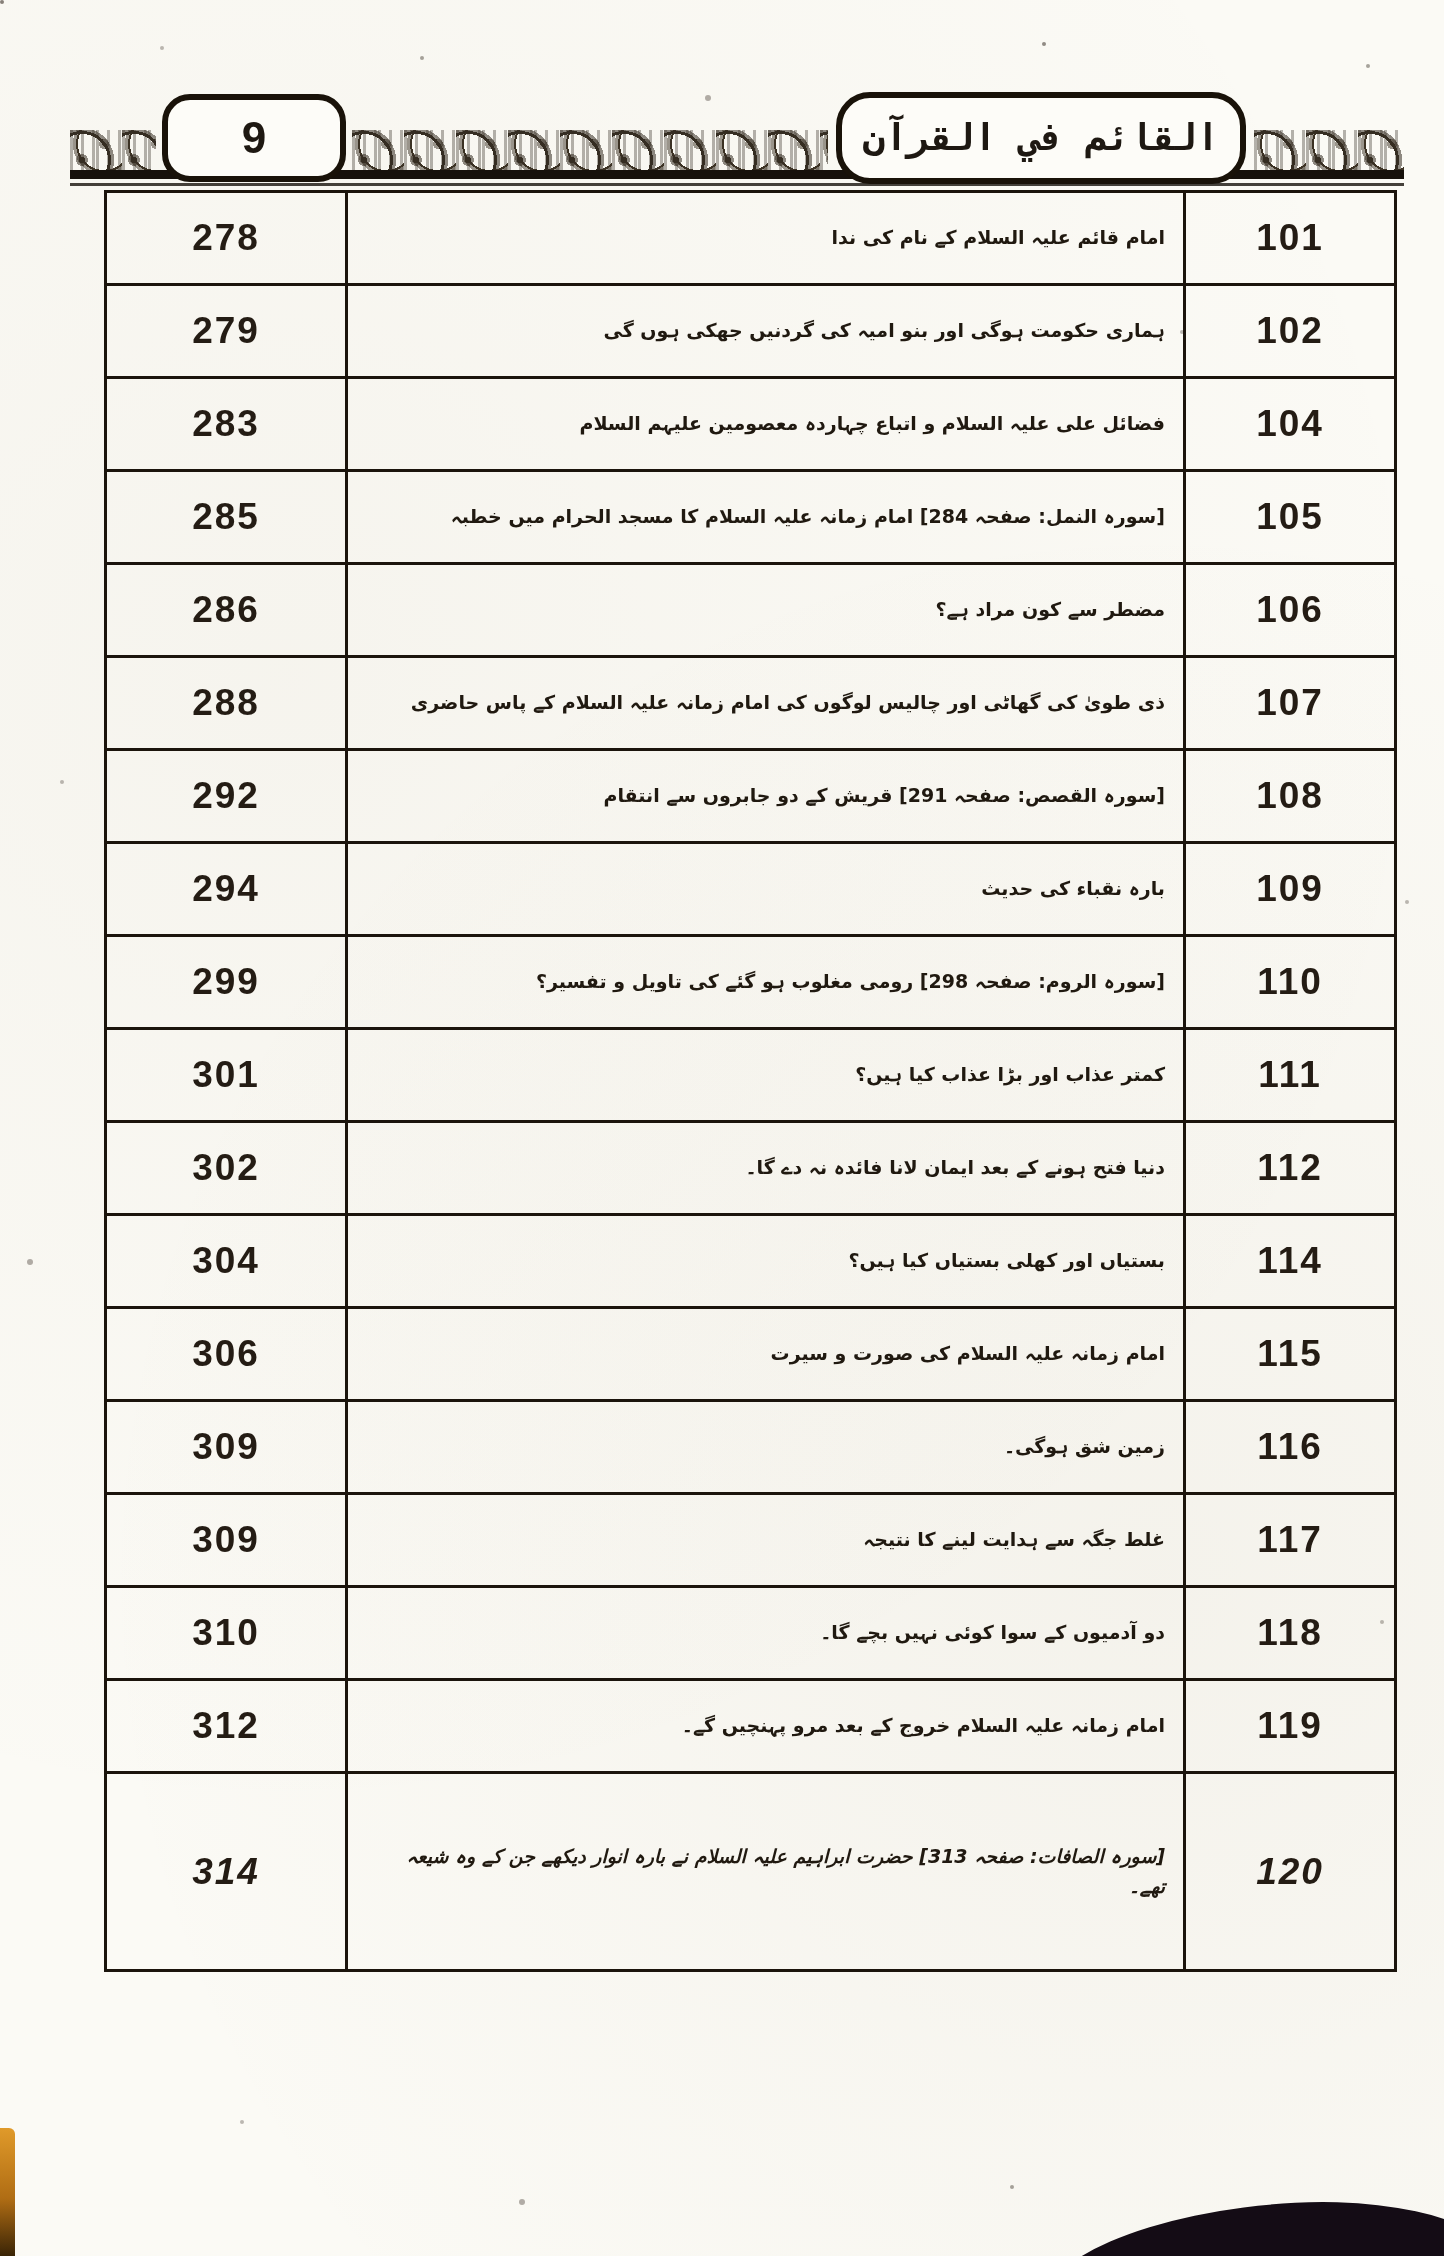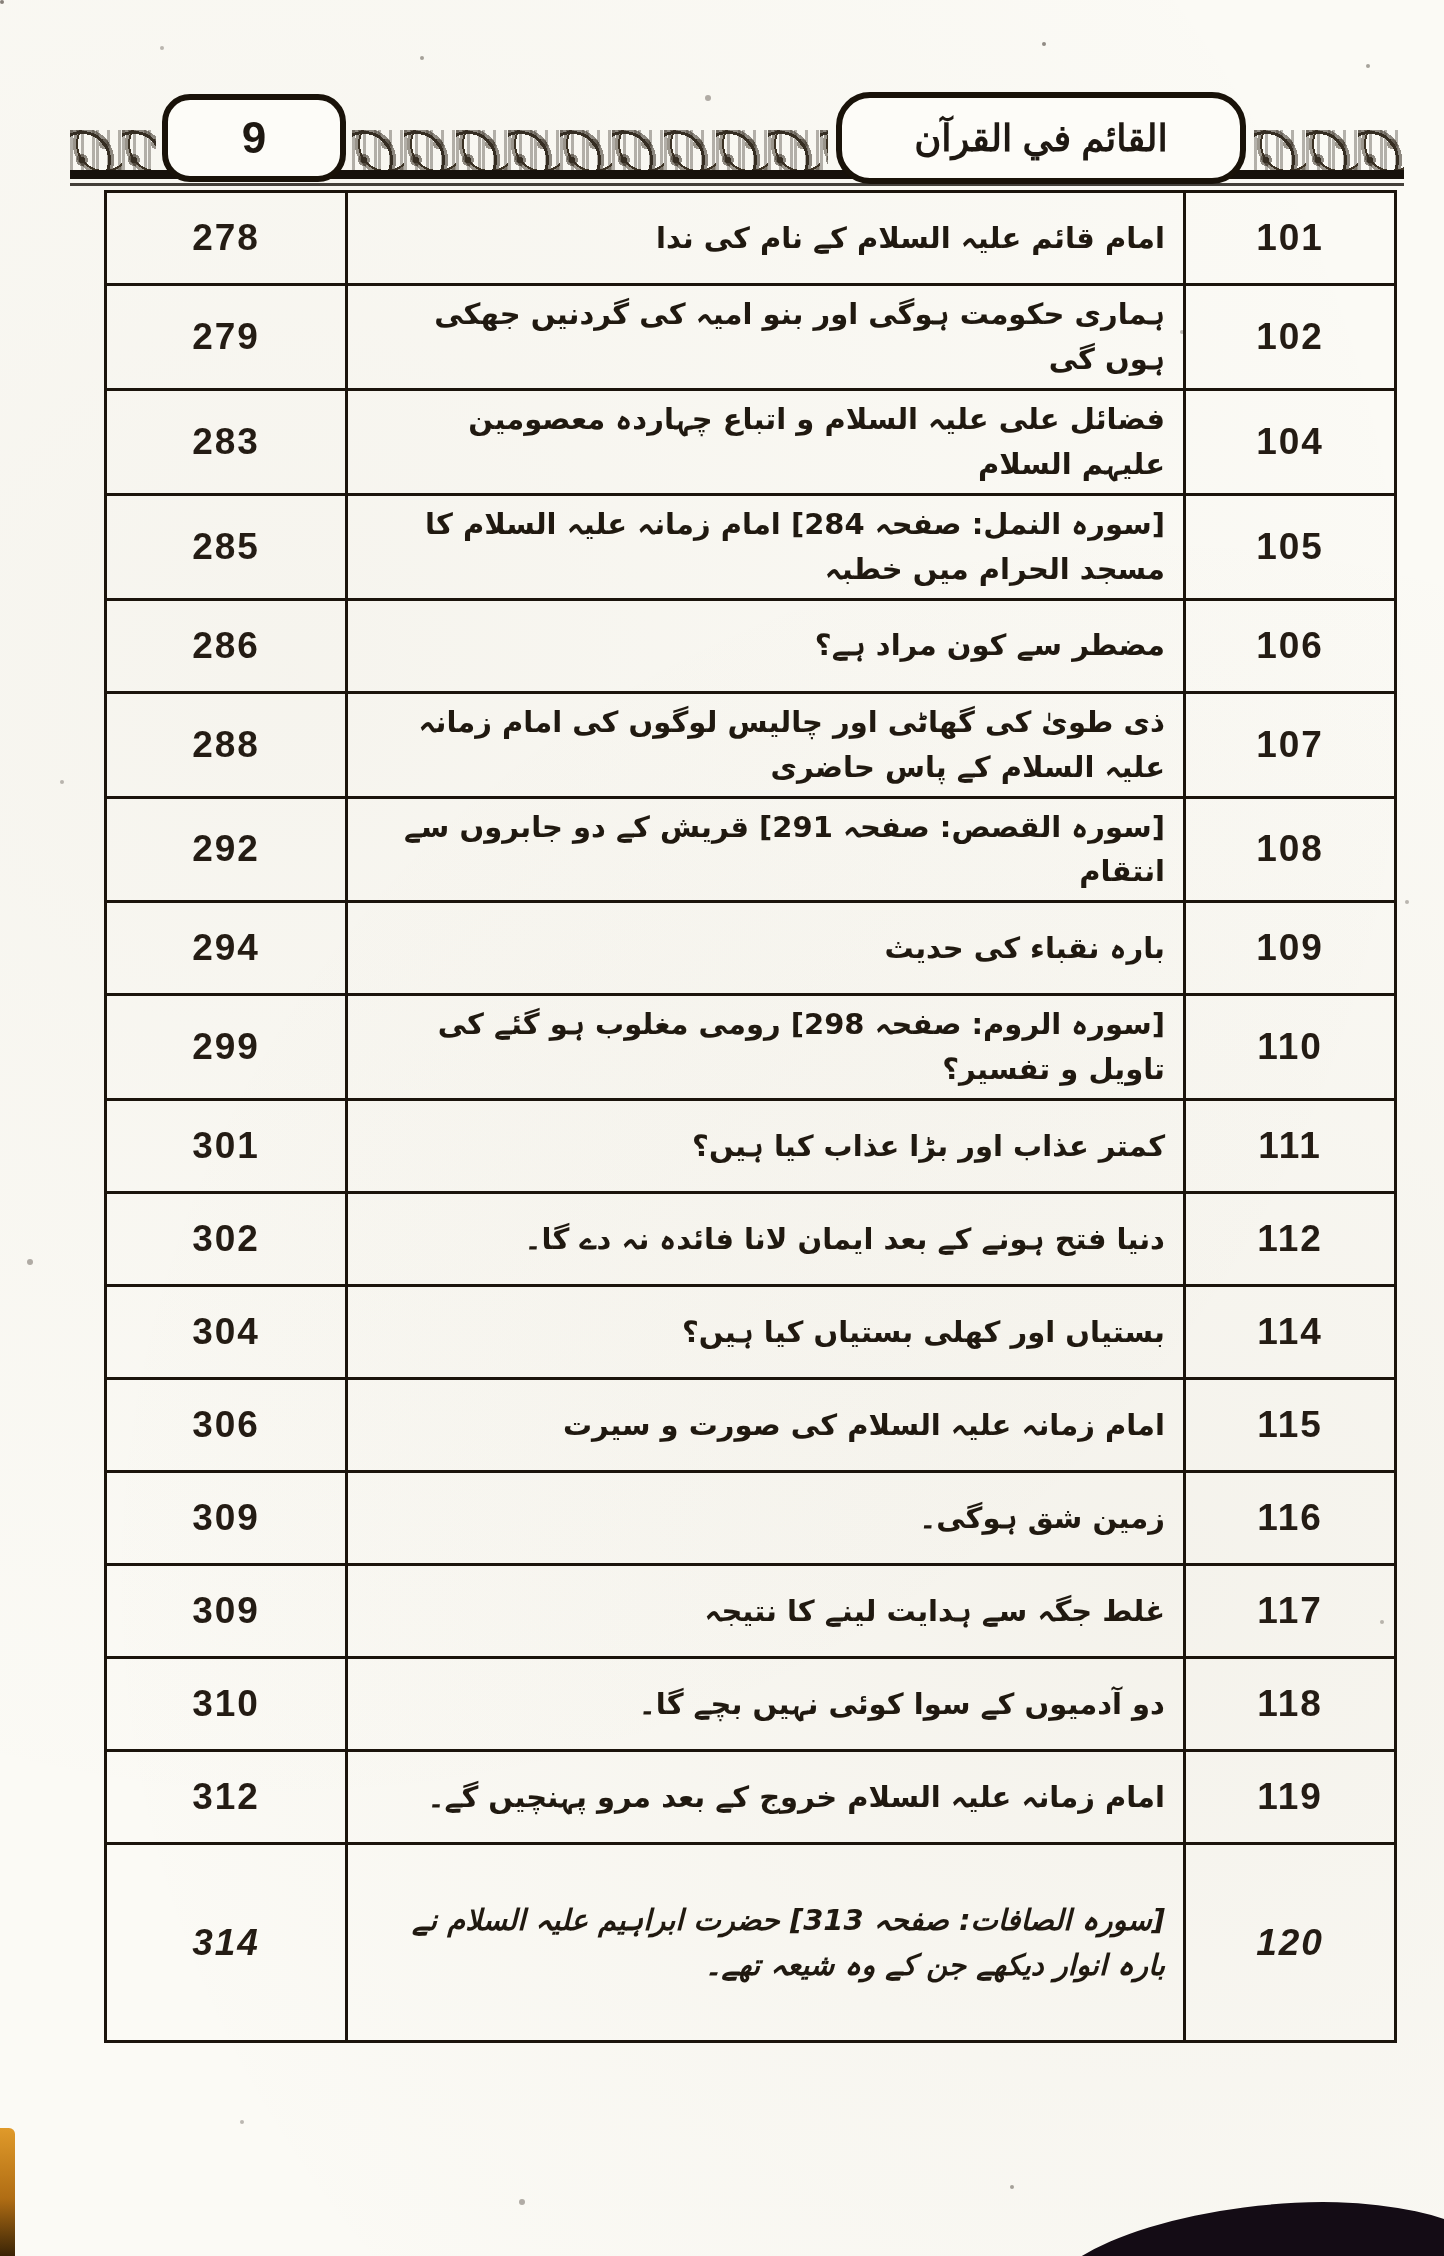--- a/index.html
+++ b/index.html
@@ -32,41 +32,41 @@
     width:172px; height:76px; margin:0 6px -6px 6px; z-index:3;
     background:#fdfcf8; border:6px solid #191209; border-radius:28px;
     display:flex; align-items:center; justify-content:center;
     font-size:44px; font-weight:700;
   }
   .title-box{
     width:398px; height:80px; margin:0 8px -8px 8px; z-index:3;
     background:#fdfcf8; border:6px solid #191209; border-radius:34px;
     display:flex; align-items:center; justify-content:center;
     font-size:37px; font-weight:700; letter-spacing:1px;
-    font-family:Liberation Sans, sans-serif;
+    font-family:Liberation Mono, monospace;
   }
   .header-rule{position:absolute; left:70px; top:170px; width:1334px; height:9px; background:#17110b; z-index:1;}
   .header-rule2{position:absolute; left:70px; top:183px; width:1334px; height:3px; background:rgba(23,17,11,.8); z-index:1;}
   
   table.toc{
     position:absolute; left:104px; top:190px; width:1293px;
     border-collapse:collapse; table-layout:fixed; direction:ltr;
     background:transparent;
   }
   table.toc td{
     border:3px solid #1b140c; vertical-align:middle;
     overflow:hidden;
   }
   table.toc tr{height:93px;}
   table.toc tr:last-child{height:198px;font-style:italic;}
   td.c-page{width:236px; text-align:center; font-size:37px; font-weight:700; letter-spacing:2px; color:#241c14;}
   td.c-serial{width:206px; text-align:center; font-size:37px; font-weight:700; letter-spacing:2px; color:#241c14;}
   td.c-title{
     direction:rtl; text-align:right; padding:6px 18px 6px 34px;
-    font-size:29px; font-weight:600; line-height:1.55; color:#201910;
+    font-size:19px; font-weight:600; line-height:1.55; color:#201910;
     font-family:"DejaVu Sans","Liberation Sans",sans-serif;
   }
   
   .edge-orange{
     position:absolute; left:0; bottom:0; width:15px; height:128px;
     background:linear-gradient(#e09a2a,#b06d14 55%,#3a2406);
     border-radius:0 6px 0 0;
   }
   .corner-shadow{
     position:absolute; right:-70px; bottom:-58px; width:480px; height:110px;

